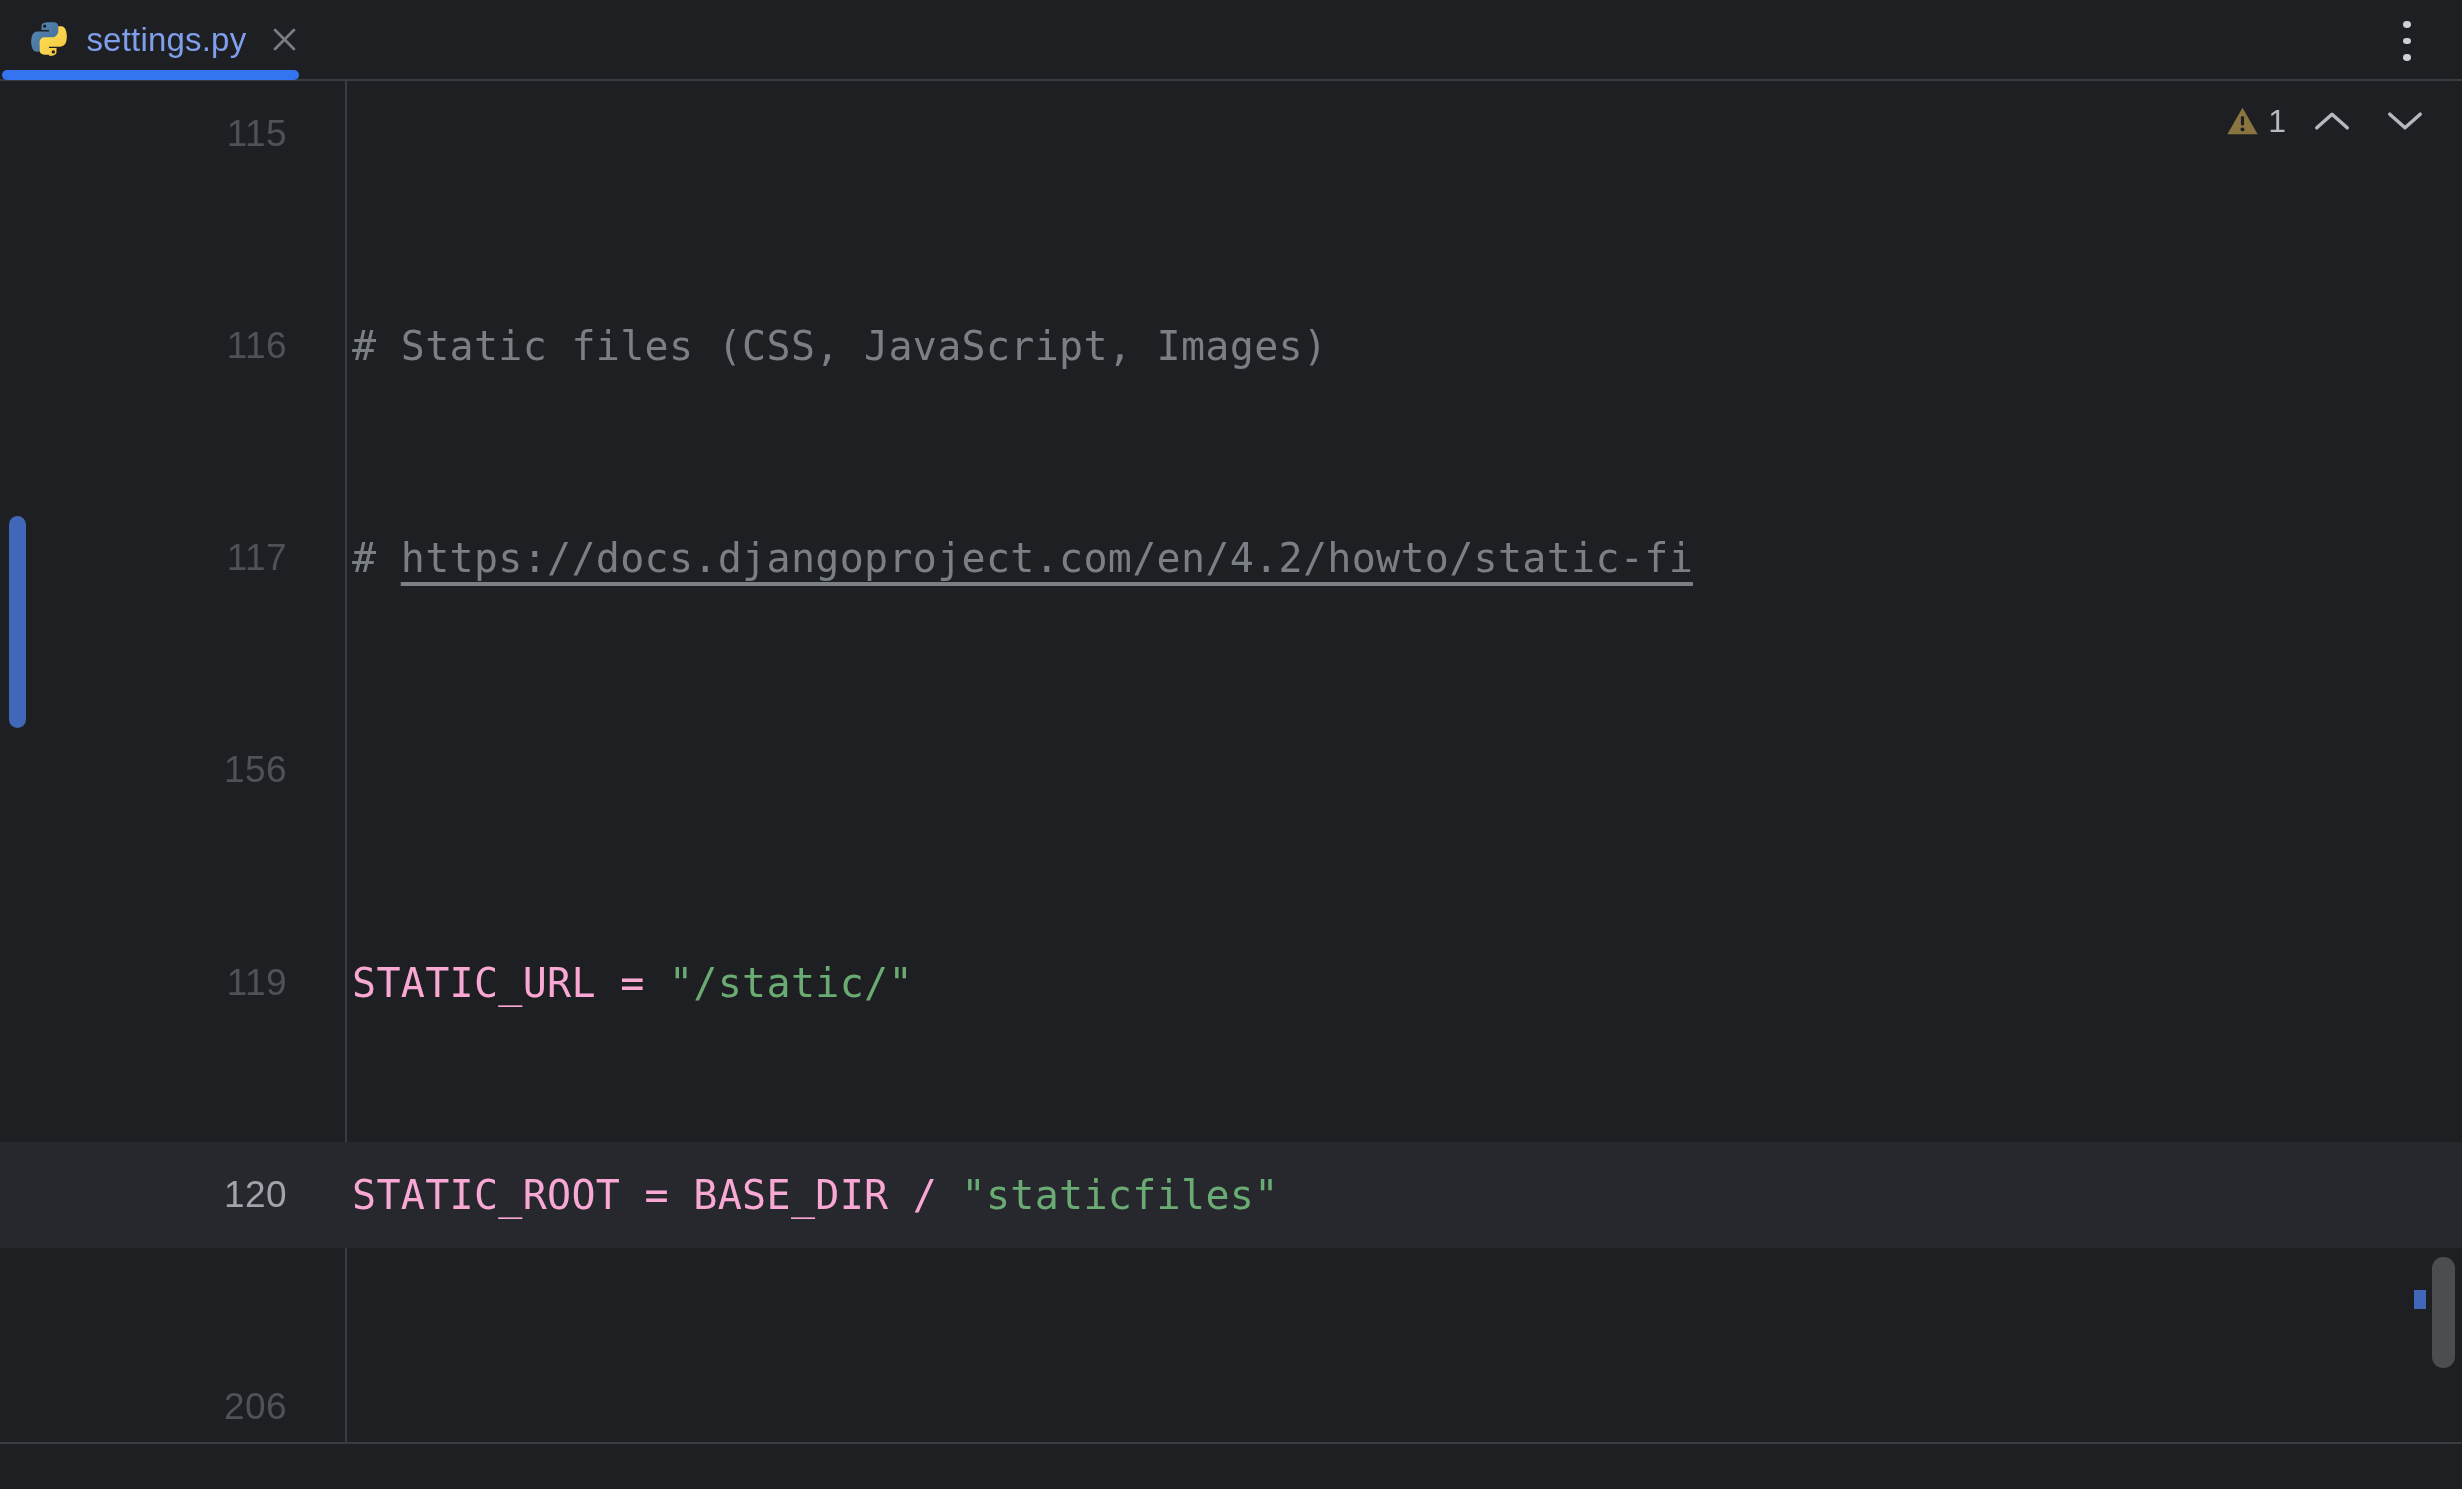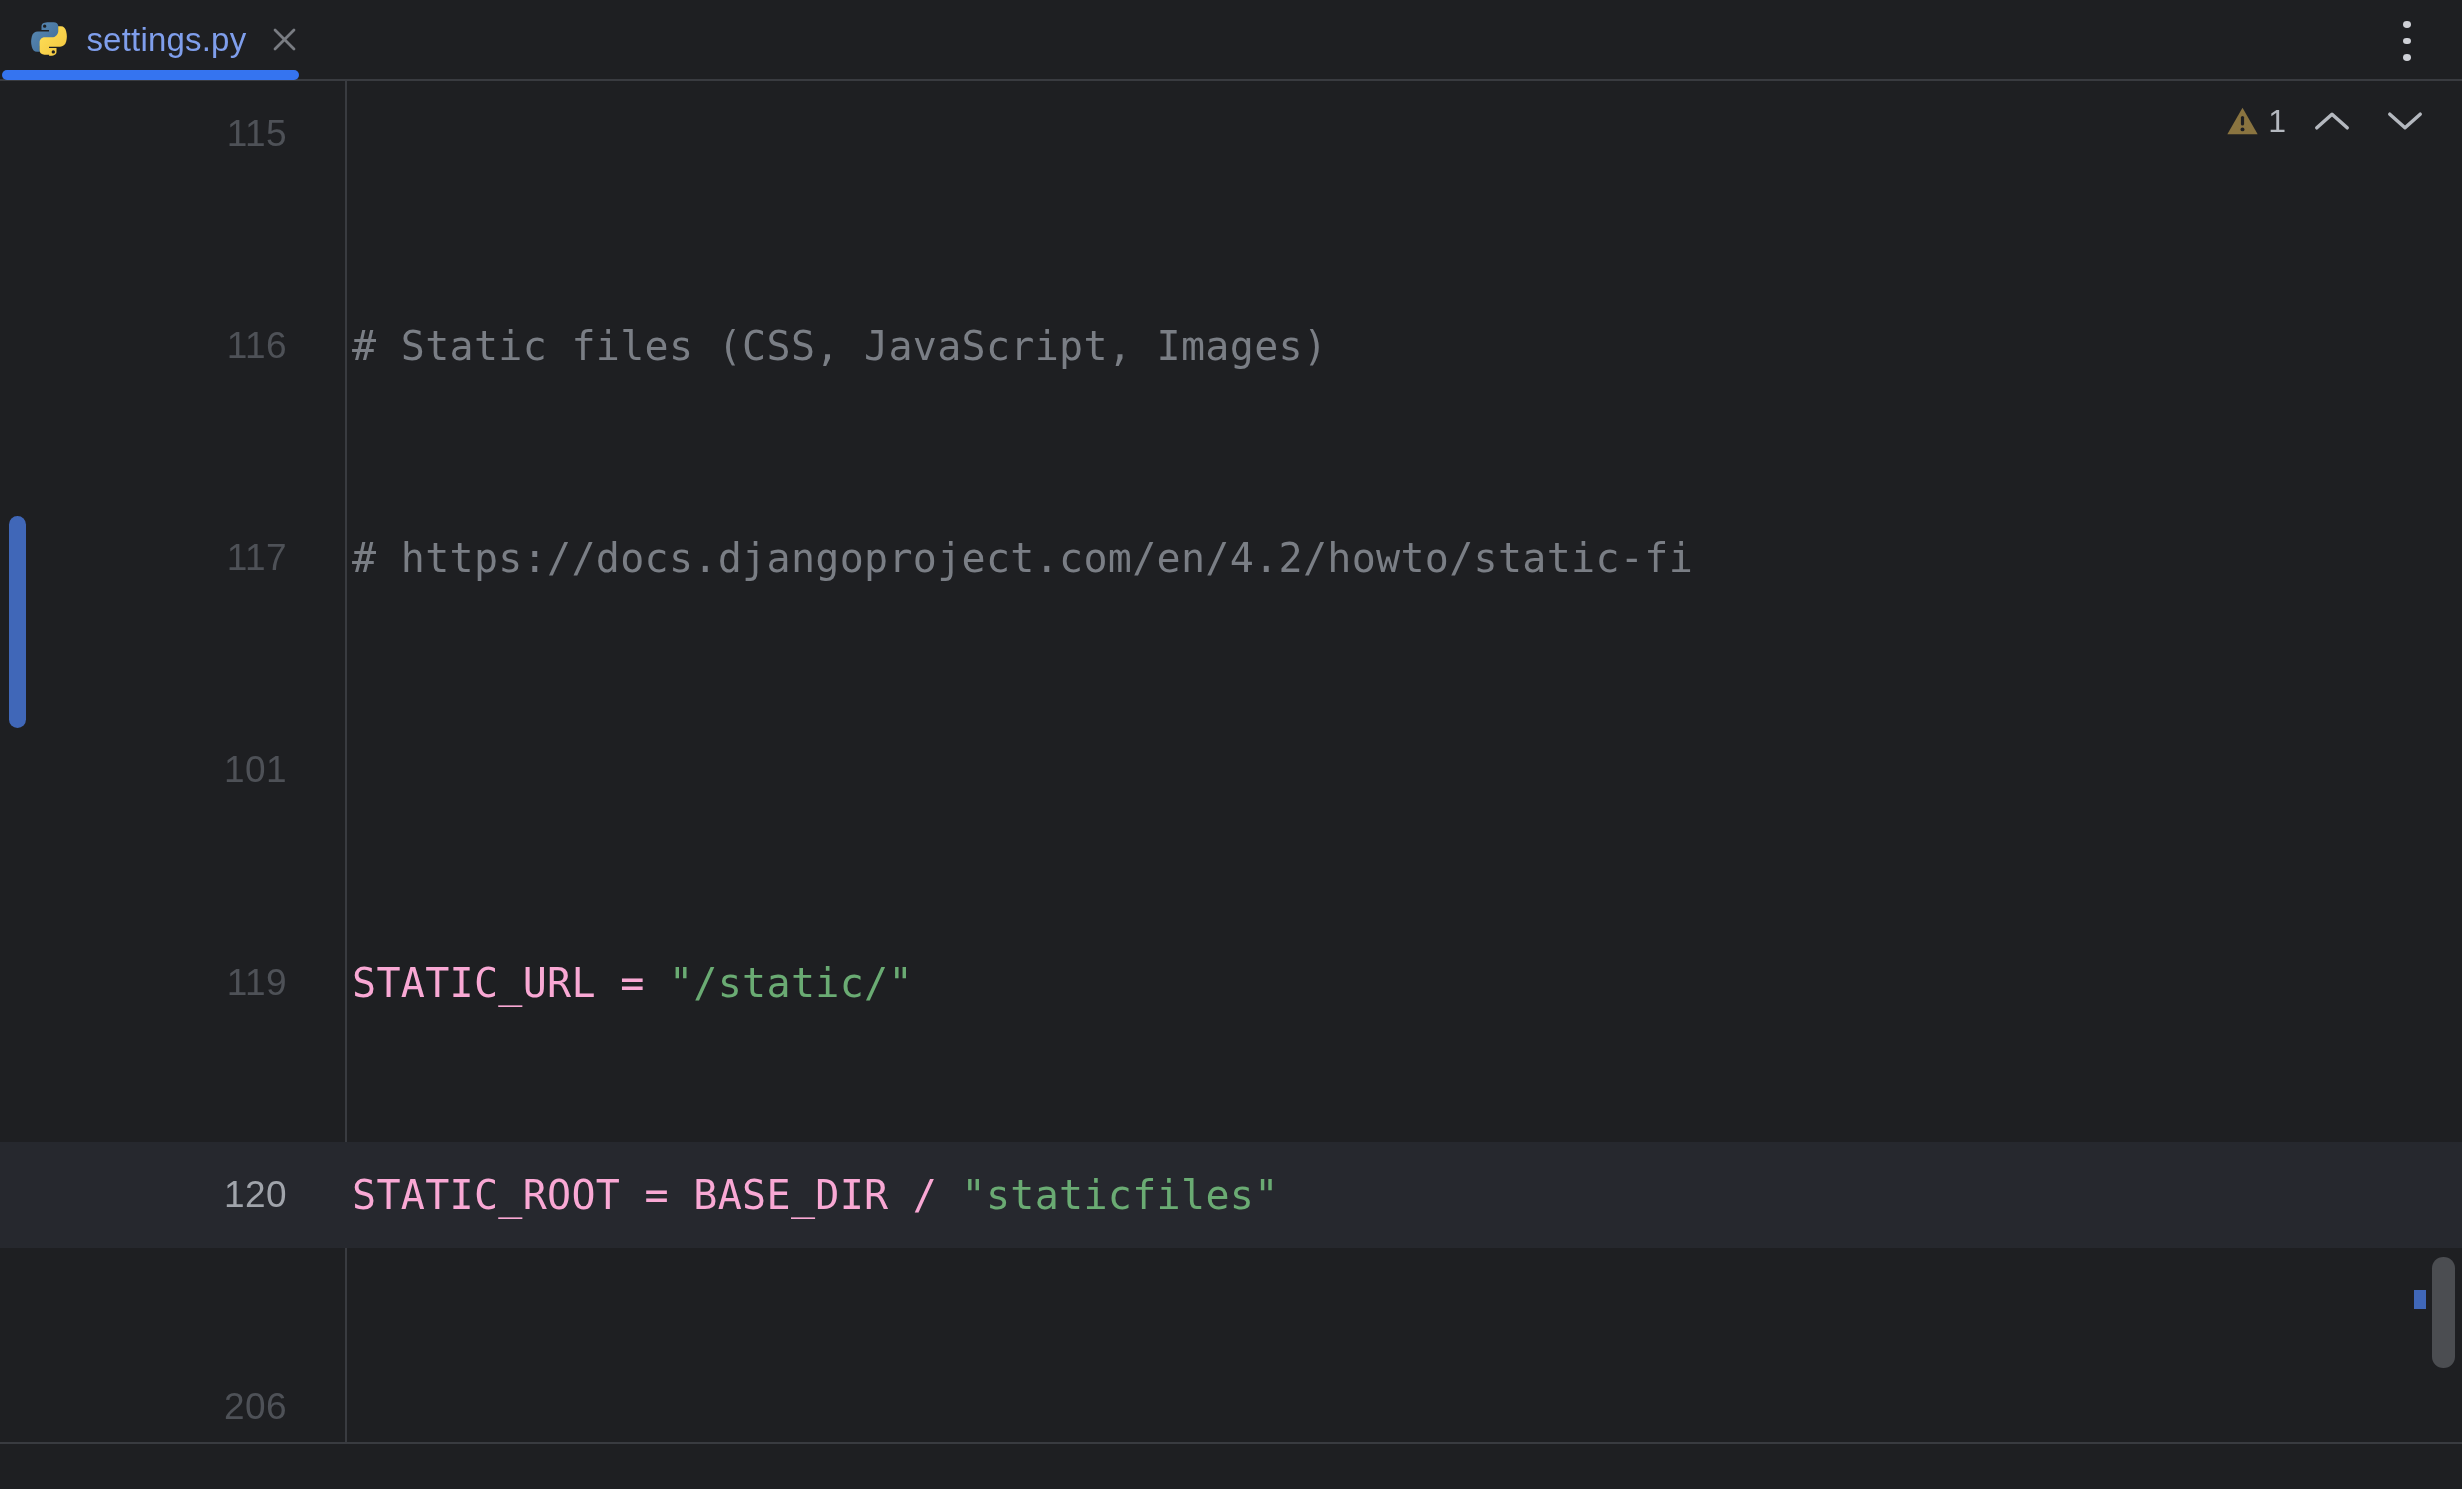--- a/index.html
+++ b/index.html
@@ -163,21 +163,21 @@
     height: 106px;
     display: flex;
     align-items: center;
     white-space: pre;
     font-family: "DejaVu Sans Mono", monospace;
     font-size: 40px;
     letter-spacing: 0.3px;
     color: #bcbec4;
   }
   .tok-comment { color: #7a7e85; }
-  .tok-link    { color: #7a7e85; text-underline-offset: 9.6px; text-decoration-thickness: 3.5px; }
+  .tok-link    { color: #7a7e85; text-decoration: underline; text-underline-offset: 9.6px; text-decoration-thickness: 3.5px; }
   .tok-string  { color: #6aab73; }
   .tok-plain   { color: #f9a8d4; }
 
   
   .change-marker {
     position: absolute;
     left: 8.7px;
     width: 17.4px;
     background: #4067b8;
     border-radius: 8.7px;
@@ -285,21 +285,21 @@
         </div>
         <div class="line" style="top: 106px;">
           <div class="lineno">116</div>
           <div class="code"><span class="tok-comment"># Static files (CSS, JavaScript, Images)</span></div>
         </div>
         <div class="line" style="top: 212px;">
           <div class="lineno">117</div>
           <div class="code"><span class="tok-comment"># </span><span class="tok-link">https://docs.djangoproject.com/en/4.2/howto/static-fi</span></div>
         </div>
         <div class="line" style="top: 318px;">
-          <div class="lineno">101</div>
+          <div class="lineno">156</div>
           <div class="code"></div>
         </div>
         <div class="line" style="top: 425px;">
           <div class="lineno">119</div>
           <div class="code"><span class="tok-plain">STATIC_URL = </span><span class="tok-string">"/static/"</span></div>
         </div>
         <div class="line current" style="top: 531px;">
           <div class="lineno">120</div>
           <div class="code"><span class="tok-plain">STATIC_ROOT = BASE_DIR / </span><span class="tok-string">"staticfiles"</span></div>
         </div>

